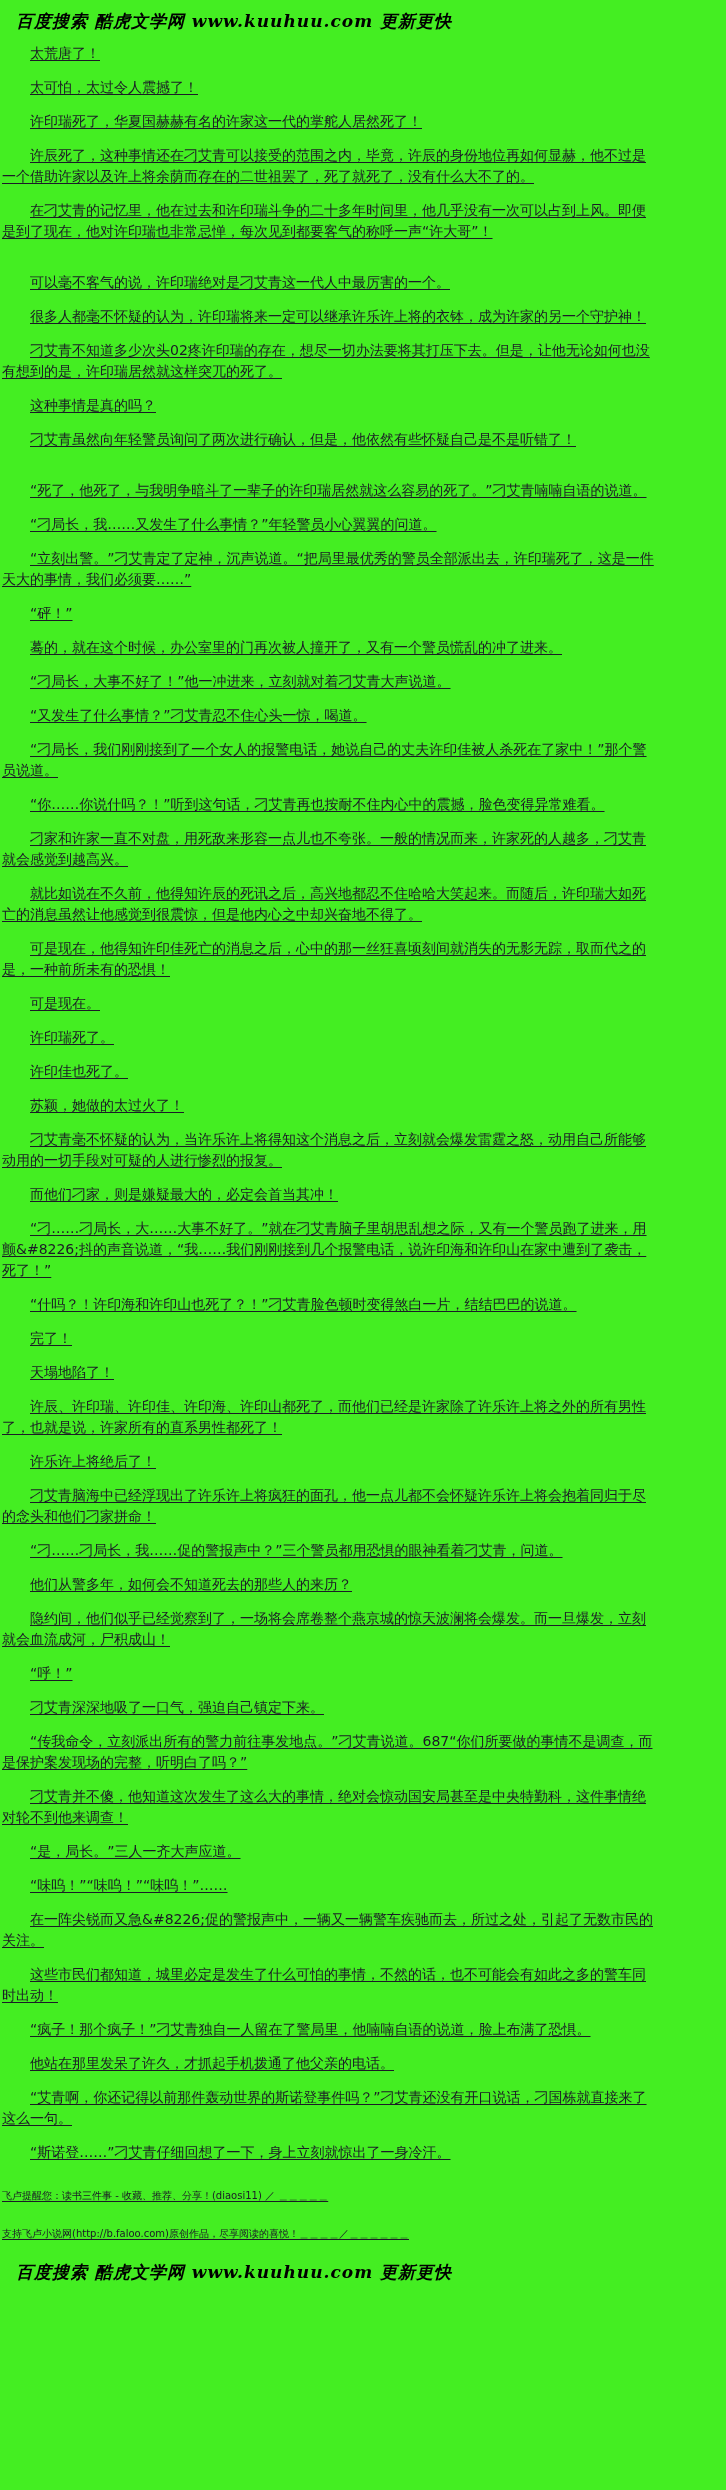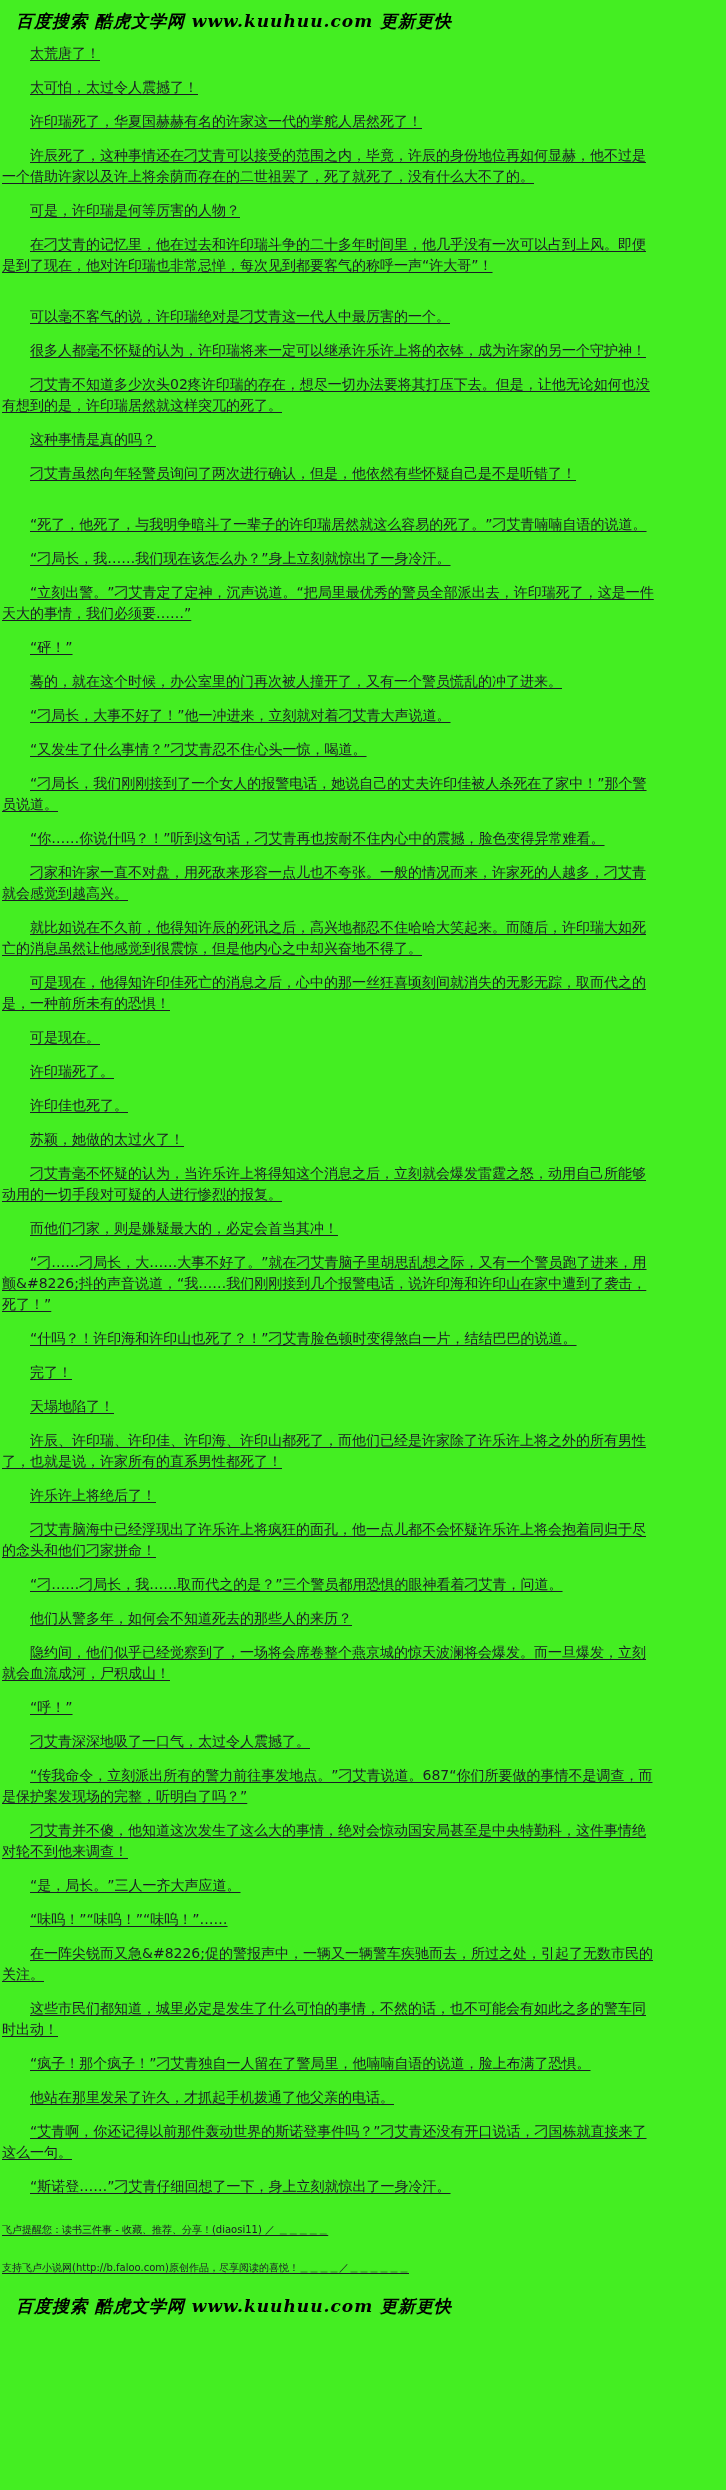--- a/index.html
+++ b/index.html
@@ -57,29 +57,28 @@
 
 <div class="page">
 
   <div class="banner top">百度搜索 酷虎文学网 www.kuuhuu.com 更新更快</div>
 
   <div class="content">
       <p class="para">太荒唐了！</p>
       <p class="para">太可怕，太过令人震撼了！</p>
       <p class="para">许印瑞死了，华夏国赫赫有名的许家这一代的掌舵人居然死了！</p>
       <p class="para">许辰死了，这种事情还在刁艾青可以接受的范围之内，毕竟，许辰的身份地位再如何显赫，他不过是一个借助许家以及许上将余荫而存在的二世祖罢了，死了就死了，没有什么大不了的。</p>
-      <p class="para">可是，许印瑞是何等厉害的人物？</p>
       <p class="para">在刁艾青的记忆里，他在过去和许印瑞斗争的二十多年时间里，他几乎没有一次可以占到上风。即便是到了现在，他对许印瑞也非常忌惮，每次见到都要客气的称呼一声“许大哥”！</p>
       <p class="para gap-top">可以毫不客气的说，许印瑞绝对是刁艾青这一代人中最厉害的一个。</p>
       <p class="para">很多人都毫不怀疑的认为，许印瑞将来一定可以继承许乐许上将的衣钵，成为许家的另一个守护神！</p>
       <p class="para">刁艾青不知道多少次头02疼许印瑞的存在，想尽一切办法要将其打压下去。但是，让他无论如何也没有想到的是，许印瑞居然就这样突兀的死了。</p>
       <p class="para">这种事情是真的吗？</p>
       <p class="para">刁艾青虽然向年轻警员询问了两次进行确认，但是，他依然有些怀疑自己是不是听错了！</p>
       <p class="para gap-top">“死了，他死了，与我明争暗斗了一辈子的许印瑞居然就这么容易的死了。”刁艾青喃喃自语的说道。</p>
-      <p class="para">“刁局长，我……我们现在该怎么办？”身上立刻就惊出了一身冷汗。</p>
+      <p class="para">“刁局长，我……又发生了什么事情？”年轻警员小心翼翼的问道。</p>
       <p class="para">“立刻出警。”刁艾青定了定神，沉声说道。“把局里最优秀的警员全部派出去，许印瑞死了，这是一件天大的事情，我们必须要……”</p>
       <p class="para">“砰！”</p>
       <p class="para">蓦的，就在这个时候，办公室里的门再次被人撞开了，又有一个警员慌乱的冲了进来。</p>
       <p class="para">“刁局长，大事不好了！”他一冲进来，立刻就对着刁艾青大声说道。</p>
       <p class="para">“又发生了什么事情？”刁艾青忍不住心头一惊，喝道。</p>
       <p class="para">“刁局长，我们刚刚接到了一个女人的报警电话，她说自己的丈夫许印佳被人杀死在了家中！”那个警员说道。</p>
       <p class="para">“你……你说什吗？！”听到这句话，刁艾青再也按耐不住内心中的震撼，脸色变得异常难看。</p>
       <p class="para">刁家和许家一直不对盘，用死敌来形容一点儿也不夸张。一般的情况而来，许家死的人越多，刁艾青就会感觉到越高兴。</p>
       <p class="para">就比如说在不久前，他得知许辰的死讯之后，高兴地都忍不住哈哈大笑起来。而随后，许印瑞大如死亡的消息虽然让他感觉到很震惊，但是他内心之中却兴奋地不得了。</p>
       <p class="para">可是现在，他得知许印佳死亡的消息之后，心中的那一丝狂喜顷刻间就消失的无影无踪，取而代之的是，一种前所未有的恐惧！</p>
@@ -89,25 +88,25 @@
       <p class="para">苏颖，她做的太过火了！</p>
       <p class="para">刁艾青毫不怀疑的认为，当许乐许上将得知这个消息之后，立刻就会爆发雷霆之怒，动用自己所能够动用的一切手段对可疑的人进行惨烈的报复。</p>
       <p class="para">而他们刁家，则是嫌疑最大的，必定会首当其冲！</p>
       <p class="para">“刁……刁局长，大……大事不好了。”就在刁艾青脑子里胡思乱想之际，又有一个警员跑了进来，用颤&amp;#8226;抖的声音说道，“我……我们刚刚接到几个报警电话，说许印海和许印山在家中遭到了袭击，死了！”</p>
       <p class="para">“什吗？！许印海和许印山也死了？！”刁艾青脸色顿时变得煞白一片，结结巴巴的说道。</p>
       <p class="para">完了！</p>
       <p class="para">天塌地陷了！</p>
       <p class="para">许辰、许印瑞、许印佳、许印海、许印山都死了，而他们已经是许家除了许乐许上将之外的所有男性了，也就是说，许家所有的直系男性都死了！</p>
       <p class="para">许乐许上将绝后了！</p>
       <p class="para">刁艾青脑海中已经浮现出了许乐许上将疯狂的面孔，他一点儿都不会怀疑许乐许上将会抱着同归于尽的念头和他们刁家拼命！</p>
-      <p class="para">“刁……刁局长，我……取而代之的是？”三个警员都用恐惧的眼神看着刁艾青，问道。</p>
+      <p class="para">“刁……刁局长，我……促的警报声中？”三个警员都用恐惧的眼神看着刁艾青，问道。</p>
       <p class="para">他们从警多年，如何会不知道死去的那些人的来历？</p>
       <p class="para">隐约间，他们似乎已经觉察到了，一场将会席卷整个燕京城的惊天波澜将会爆发。而一旦爆发，立刻就会血流成河，尸积成山！</p>
       <p class="para">“呼！”</p>
-      <p class="para">刁艾青深深地吸了一口气，太过令人震撼了。</p>
+      <p class="para">刁艾青深深地吸了一口气，强迫自己镇定下来。</p>
       <p class="para">“传我命令，立刻派出所有的警力前往事发地点。”刁艾青说道。687“你们所要做的事情不是调查，而是保护案发现场的完整，听明白了吗？”</p>
       <p class="para">刁艾青并不傻，他知道这次发生了这么大的事情，绝对会惊动国安局甚至是中央特勤科，这件事情绝对轮不到他来调查！</p>
       <p class="para">“是，局长。”三人一齐大声应道。</p>
       <p class="para">“味呜！”“味呜！”“味呜！”……</p>
       <p class="para">在一阵尖锐而又急&amp;#8226;促的警报声中，一辆又一辆警车疾驰而去，所过之处，引起了无数市民的关注。</p>
       <p class="para">这些市民们都知道，城里必定是发生了什么可怕的事情，不然的话，也不可能会有如此之多的警车同时出动！</p>
       <p class="para">“疯子！那个疯子！”刁艾青独自一人留在了警局里，他喃喃自语的说道，脸上布满了恐惧。</p>
       <p class="para">他站在那里发呆了许久，才抓起手机拨通了他父亲的电话。</p>
       <p class="para">“艾青啊，你还记得以前那件轰动世界的斯诺登事件吗？”刁艾青还没有开口说话，刁国栋就直接来了这么一句。</p>
       <p class="para">“斯诺登……”刁艾青仔细回想了一下，身上立刻就惊出了一身冷汗。</p>

